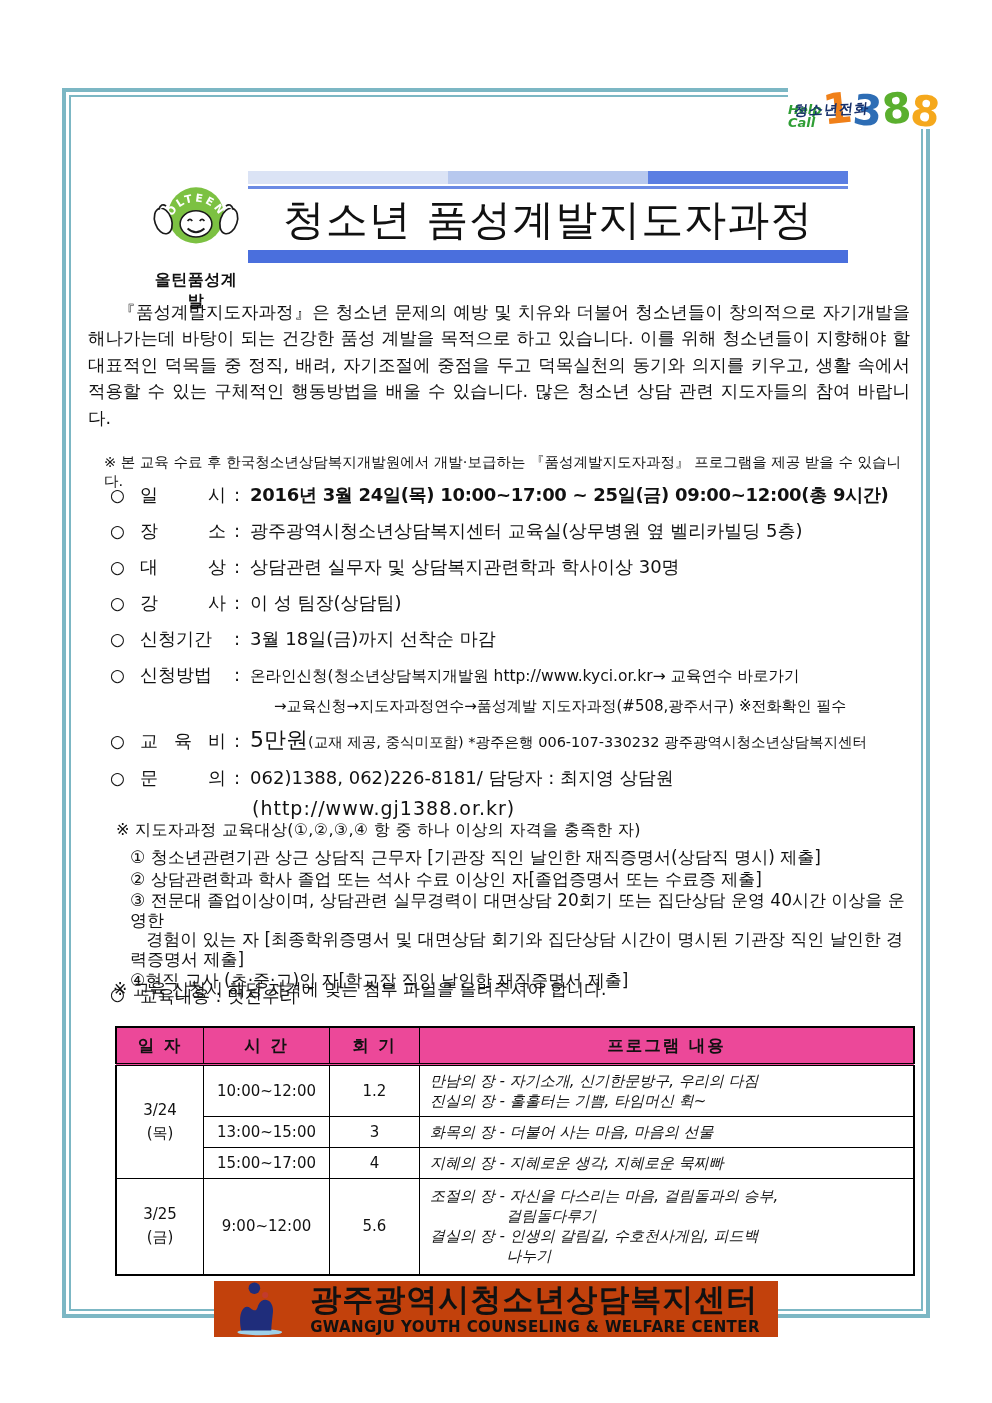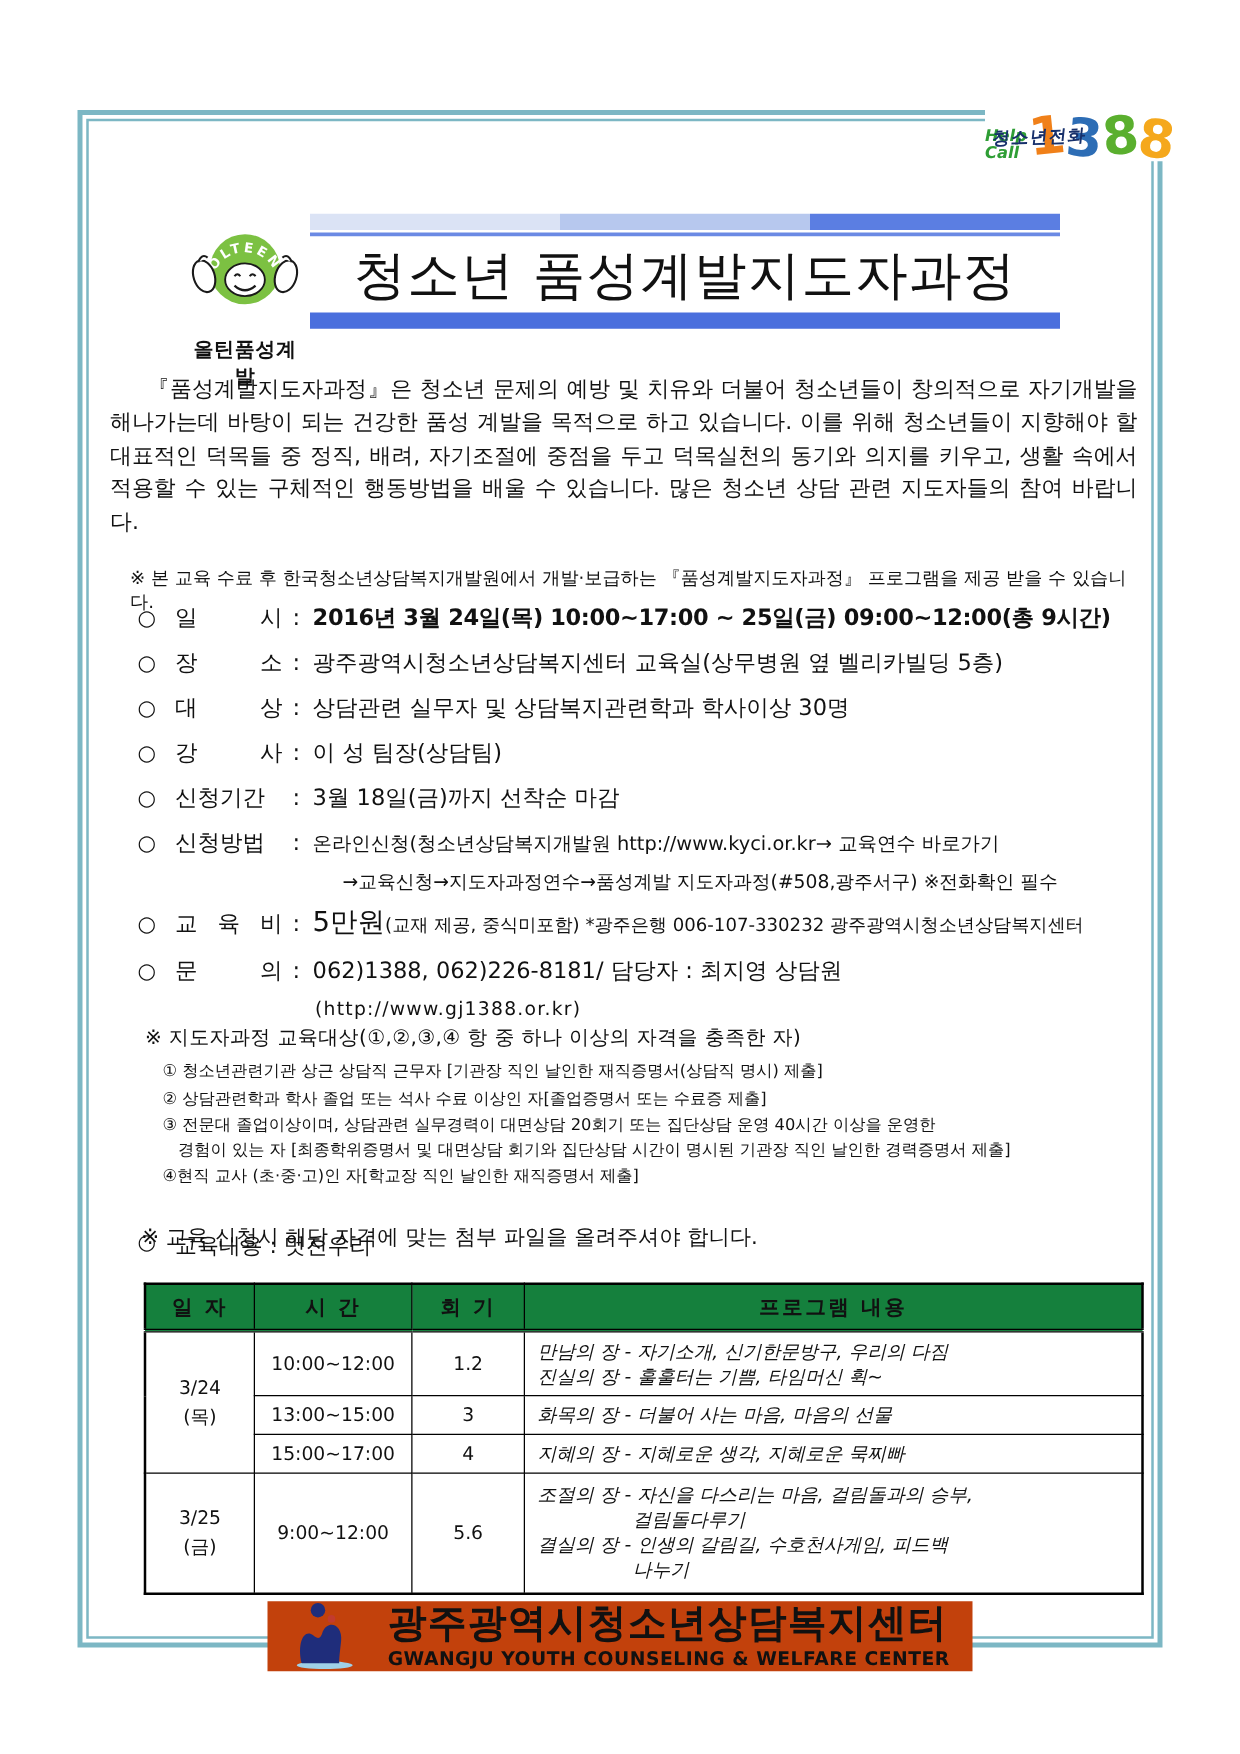--- a/index.html
+++ b/index.html
@@ -62,32 +62,32 @@
     display:inline-block;width:86px;flex:0 0 auto;
     text-align:justify;text-align-last:justify;
   }
   .li .colon{padding:0 10px 0 8px;flex:0 0 auto;}
   .li .value{flex:1;}
   .v-bold{font-weight:bold;letter-spacing:-0.3px;}
   .v-small{font-size:15.5px;}
   .v-mixed .big{font-size:22px;}
   .v-mixed .small{font-size:14.5px;}
   .li-sub{margin:-4px 0 12px 164px;font-size:15px;line-height:20px;}
-  .li-sub.url{margin-left:142px;font-size:15px;letter-spacing:1px;}
+  .li-sub.url{margin-left:142px;font-size:19px;letter-spacing:1px;}
   
   .qual{position:absolute;left:116px;top:820px;width:800px;}
   .qual .q-title{font-size:16px;margin-bottom:7px;letter-spacing:0.3px;}
-  .qual .q-item{font-size:13px;line-height:19.5px;margin:0 0 2px 14px;white-space:pre-wrap;}
+  .qual .q-item{font-size:17px;line-height:19.5px;margin:0 0 2px 14px;white-space:pre-wrap;}
   .note2{position:absolute;left:113px;top:961px;font-size:17px;}
   .content-line{position:absolute;left:110px;top:984px;font-size:17.5px;display:flex;}
   .content-line .bullet{width:30px;font-size:17px;}
   
   .sched{position:absolute;left:115px;top:1026px;width:800px;border-collapse:collapse;z-index:1;}
   .sched th{
-    background:#15803d;border:1px solid #000;border-bottom:3px double #000;
+    background:#ec4899;border:1px solid #000;border-bottom:3px double #000;
     height:33px;font-size:16.5px;font-weight:600;letter-spacing:2px;
   }
   .sched td{border:1px solid #000;font-size:15px;text-align:center;vertical-align:middle;line-height:20px;}
   .sched .c-date{width:84px;white-space:pre-line;line-height:23px;}
   .sched .c-time{width:123px;}
   .sched .c-sess{width:87px;}
   .sched td.program{text-align:left;padding:4px 6px 4px 10px;white-space:pre-wrap;font-style:italic;}
   .sched .r1{height:52px;}
   .sched .r2{height:31px;}
   .sched .r3{height:31px;}

